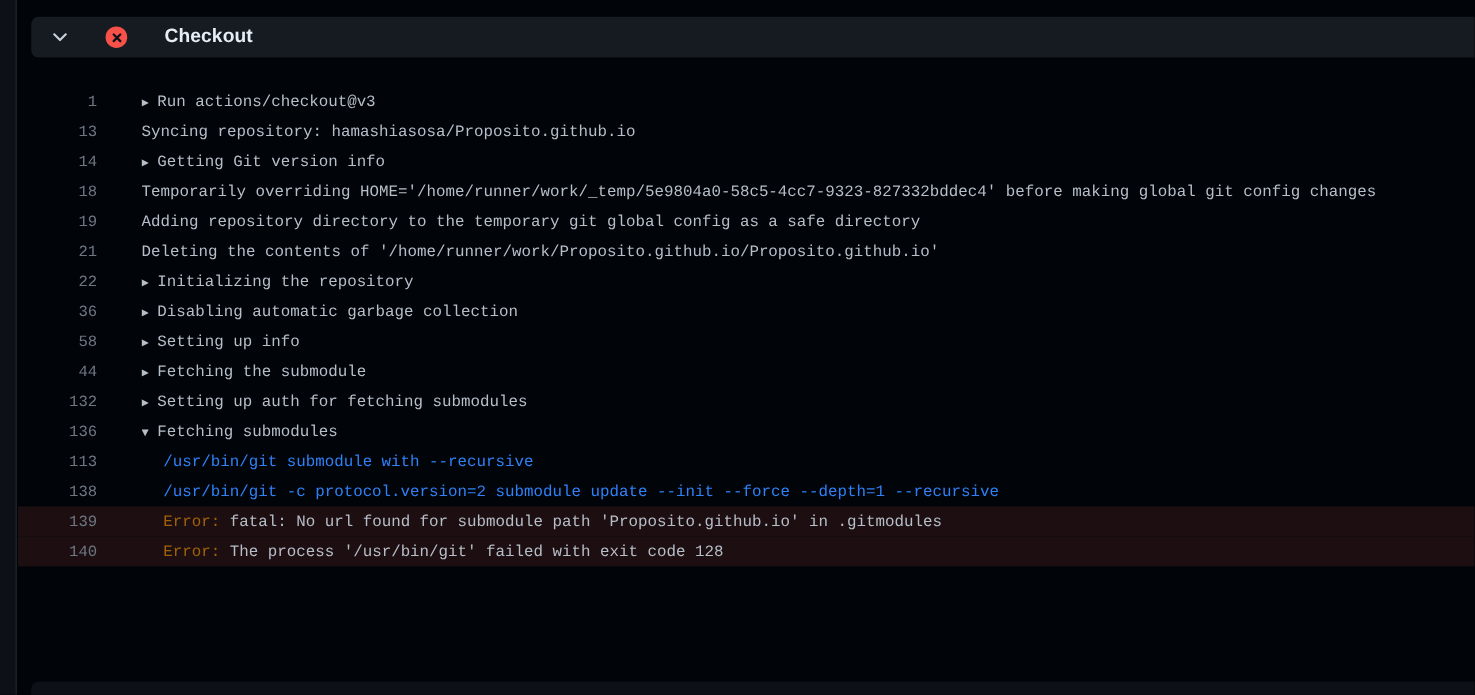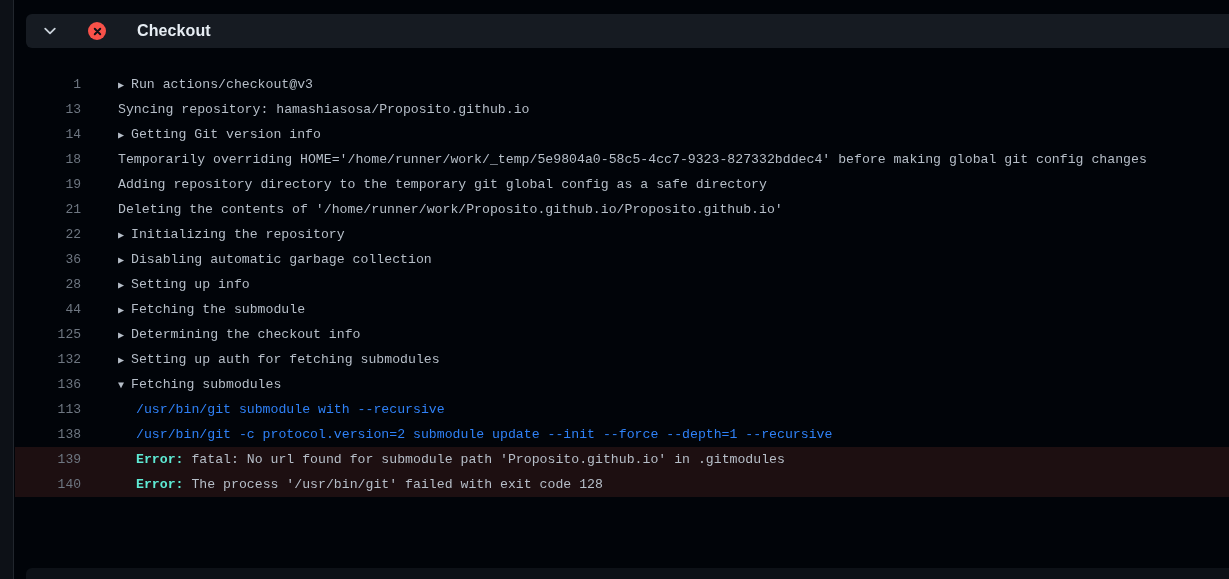--- a/index.html
+++ b/index.html
@@ -129,21 +129,21 @@
 
   .tri {
     display: inline-block;
     width: 13px;
     color: #b6bec8;
     font-size: 10px;
     vertical-align: baseline;
   }
 
   .blue { color: #2f81f7; }
-  .err-label { color: #5eead4; font-weight: 700; }
+  .err-label { color: #a16207; font-weight: 400; }
   .err-text { color: #b6bec8; }
 
   
   .indent { display: inline-block; width: 18px; }
 
   
   .next-step {
     position: absolute;
     left: 26px;
     top: 568px;
@@ -180,23 +180,22 @@
   <div class="log-body">
     <div id="log-lines">
         <div class="log-line"><span class="ln">1</span><span class="lc"><span class="tri">▶</span><span class="err-text">Run actions/checkout@v3</span></span></div>
         <div class="log-line"><span class="ln">13</span><span class="lc"><span class="err-text">Syncing repository: hamashiasosa/Proposito.github.io</span></span></div>
         <div class="log-line"><span class="ln">14</span><span class="lc"><span class="tri">▶</span><span class="err-text">Getting Git version info</span></span></div>
         <div class="log-line"><span class="ln">18</span><span class="lc"><span class="err-text">Temporarily overriding HOME='/home/runner/work/_temp/5e9804a0-58c5-4cc7-9323-827332bddec4' before making global git config changes</span></span></div>
         <div class="log-line"><span class="ln">19</span><span class="lc"><span class="err-text">Adding repository directory to the temporary git global config as a safe directory</span></span></div>
         <div class="log-line"><span class="ln">21</span><span class="lc"><span class="err-text">Deleting the contents of '/home/runner/work/Proposito.github.io/Proposito.github.io'</span></span></div>
         <div class="log-line"><span class="ln">22</span><span class="lc"><span class="tri">▶</span><span class="err-text">Initializing the repository</span></span></div>
         <div class="log-line"><span class="ln">36</span><span class="lc"><span class="tri">▶</span><span class="err-text">Disabling automatic garbage collection</span></span></div>
-        <div class="log-line"><span class="ln">28</span><span class="lc"><span class="tri">▶</span><span class="err-text">Setting up info</span></span></div>
+        <div class="log-line"><span class="ln">58</span><span class="lc"><span class="tri">▶</span><span class="err-text">Setting up info</span></span></div>
         <div class="log-line"><span class="ln">44</span><span class="lc"><span class="tri">▶</span><span class="err-text">Fetching the submodule</span></span></div>
-        <div class="log-line"><span class="ln">125</span><span class="lc"><span class="tri">▶</span><span class="err-text">Determining the checkout info</span></span></div>
         <div class="log-line"><span class="ln">132</span><span class="lc"><span class="tri">▶</span><span class="err-text">Setting up auth for fetching submodules</span></span></div>
         <div class="log-line"><span class="ln">136</span><span class="lc"><span class="tri">▼</span><span class="err-text">Fetching submodules</span></span></div>
         <div class="log-line"><span class="ln">113</span><span class="lc"><span class="indent"></span><span class="blue">/usr/bin/git submodule with --recursive</span></span></div>
         <div class="log-line"><span class="ln">138</span><span class="lc"><span class="indent"></span><span class="blue">/usr/bin/git -c protocol.version=2 submodule update --init --force --depth=1 --recursive</span></span></div>
         <div class="log-line error-line"><span class="ln">139</span><span class="lc"><span class="indent"></span><span class="err-label">Error: </span><span class="err-text">fatal: No url found for submodule path 'Proposito.github.io' in .gitmodules</span></span></div>
         <div class="log-line error-line"><span class="ln">140</span><span class="lc"><span class="indent"></span><span class="err-label">Error: </span><span class="err-text">The process '/usr/bin/git' failed with exit code 128</span></span></div>
       </div>
   </div>
 
   <div class="next-step">

